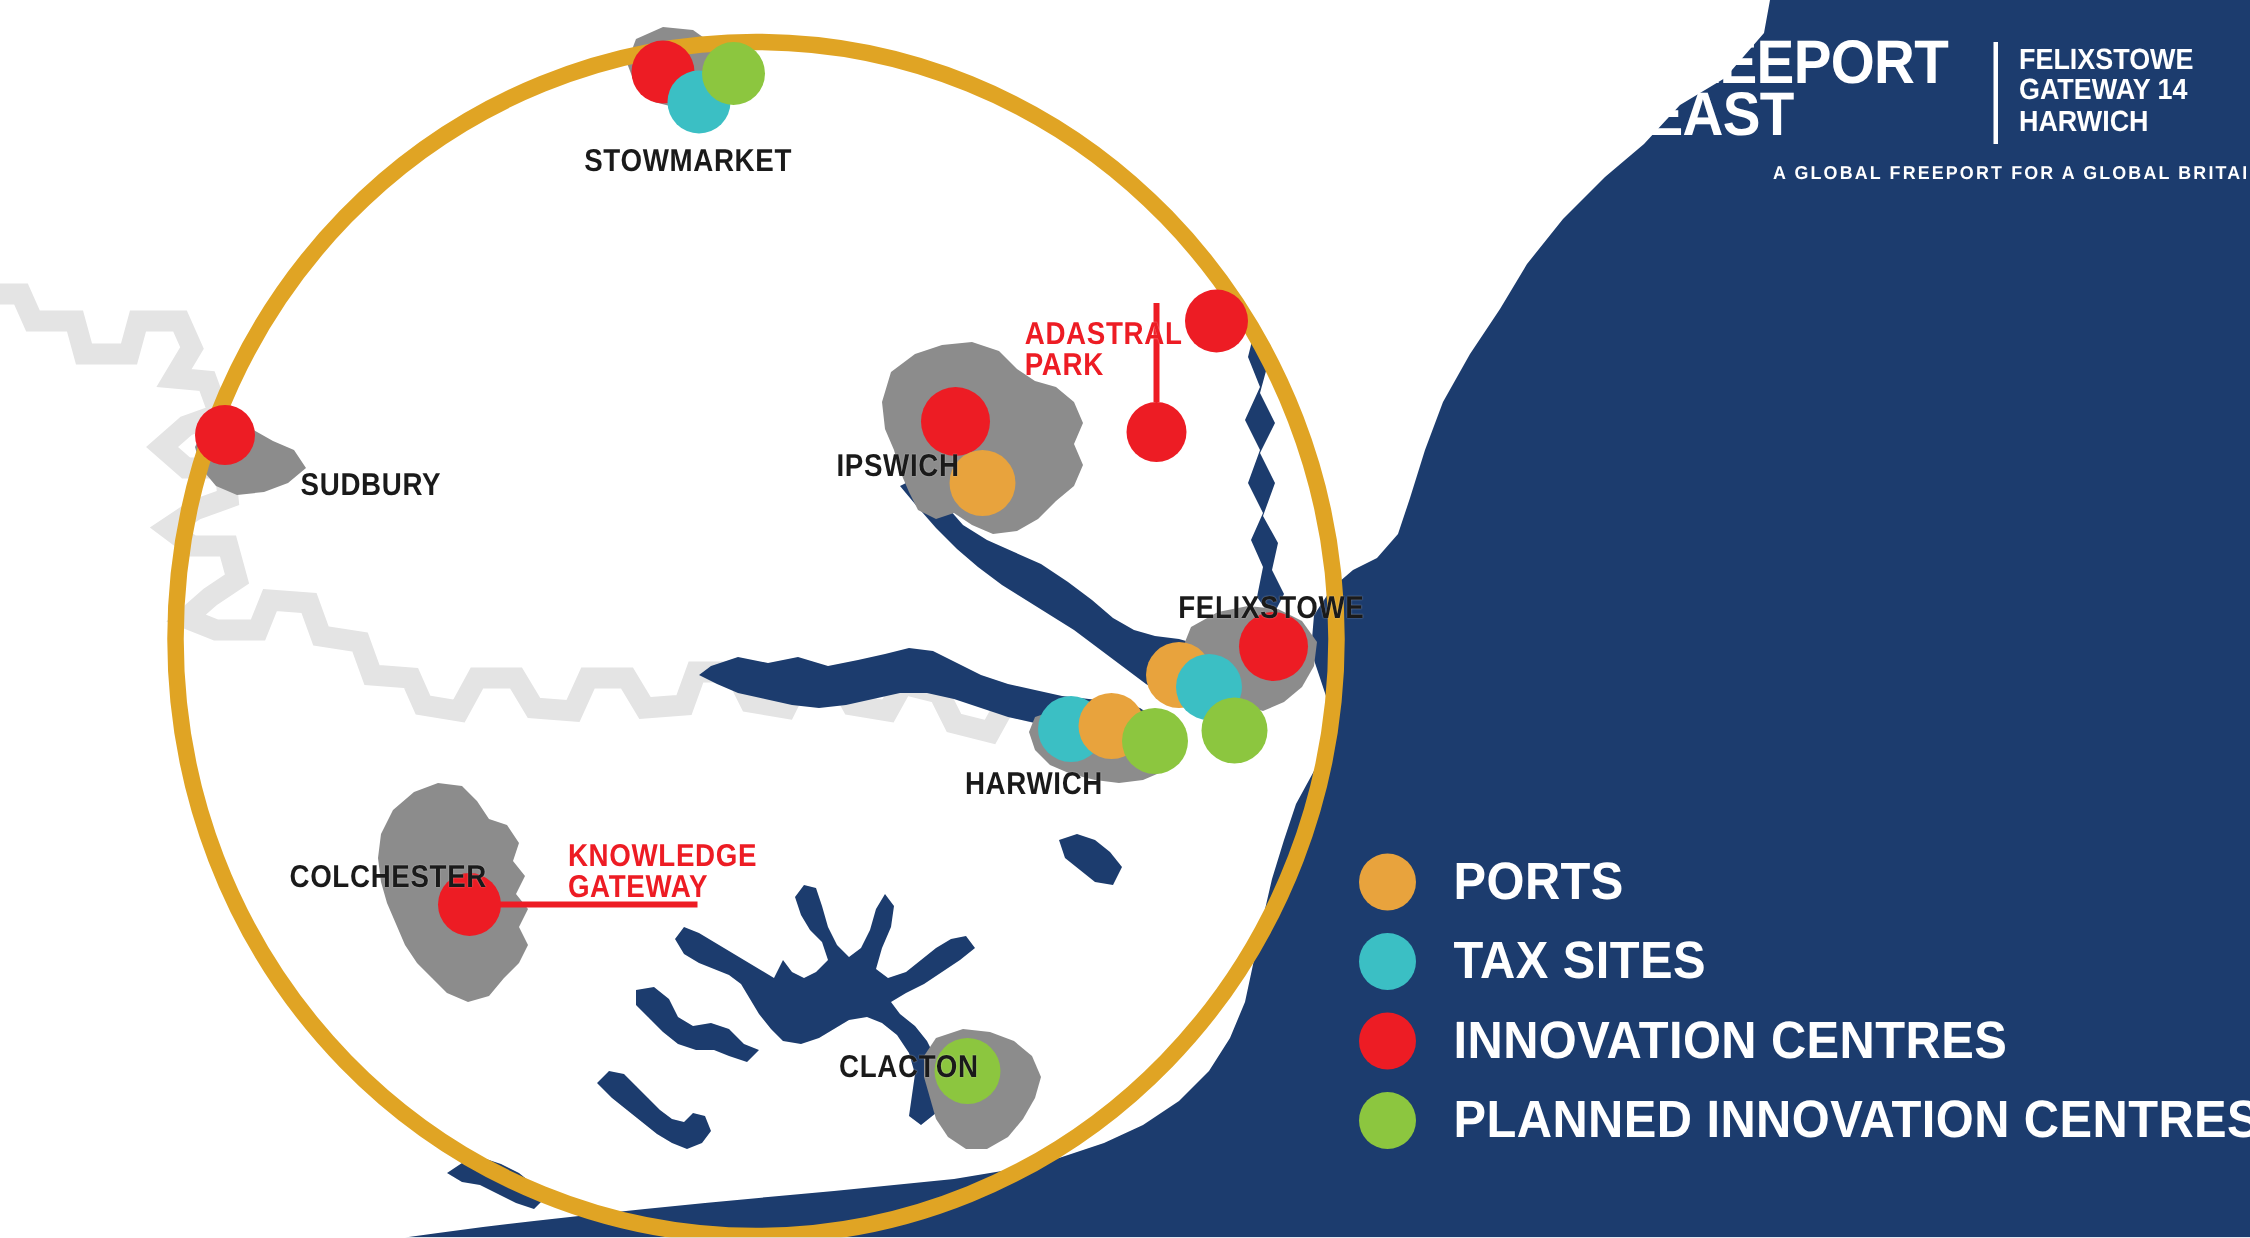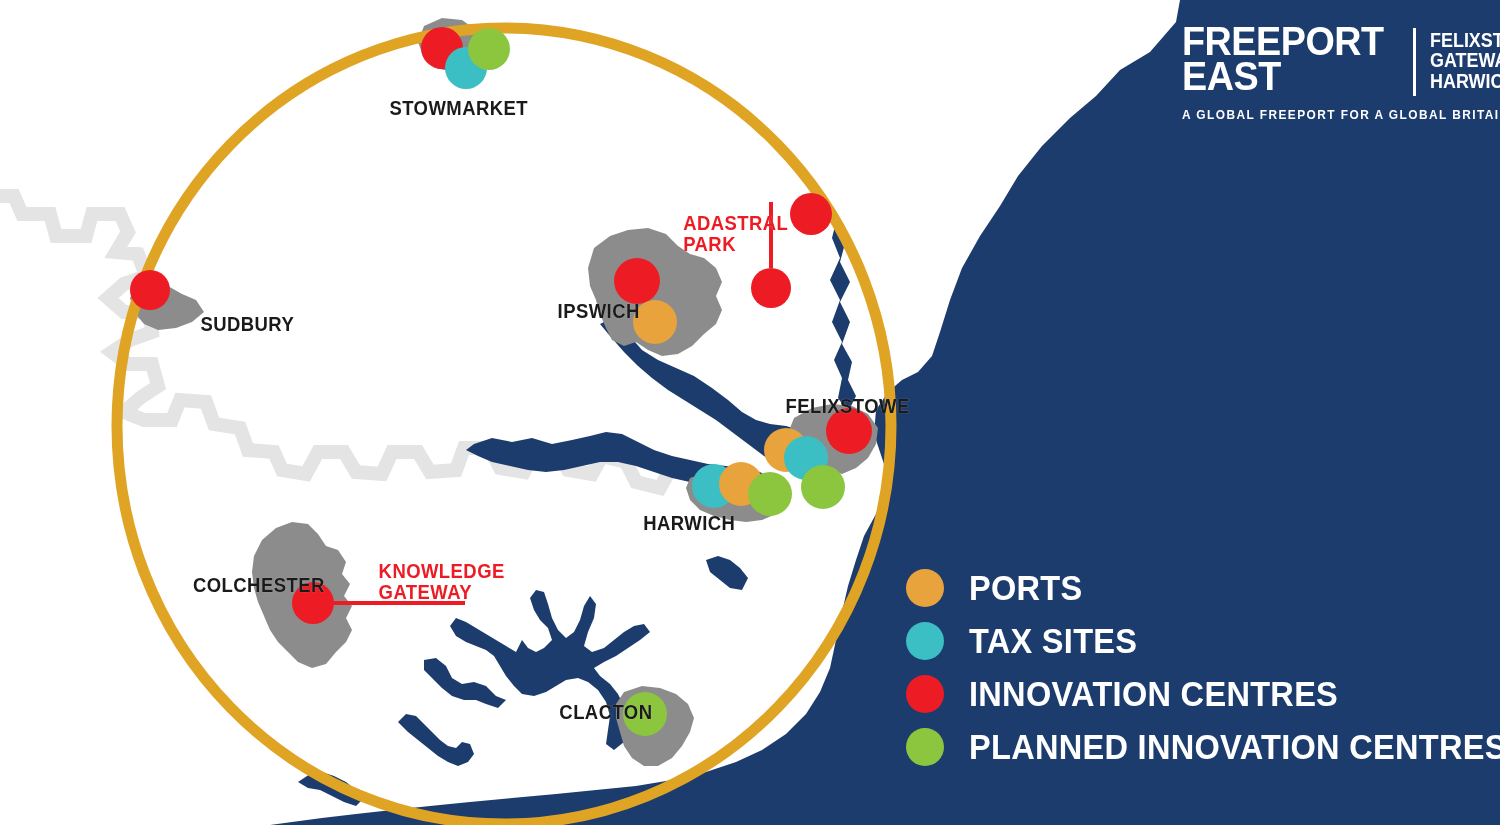--- a/index.html
+++ b/index.html
@@ -29,21 +29,21 @@
   .legend-dot{width:38px;height:38px;border-radius:50%;flex:0 0 auto;}
   .legend-text{
     margin-left:25px;color:#ffffff;font-weight:bold;
     font-size:35px;letter-spacing:0.3px;line-height:1;
     transform:scaleX(0.93);transform-origin:left center;
     white-space:nowrap;
   }
 
   
   #logo{position:absolute;left:1182px;top:24px;width:290px;}
-  #logo-main{display:flex;align-items:flex-start;}
+  #logo-main{display:flex;align-items:flex-start;justify-content:flex-end;}
   #logo-word{
     color:#fff;font-weight:bold;font-size:41px;line-height:0.86;
     letter-spacing:-0.5px;transform:scaleX(0.92);transform-origin:left top;
     white-space:pre-line;
   }
   #logo-rule{width:3px;background:#fff;height:68px;margin:4px 14px 0 12px;flex:0 0 auto;}
   #logo-sub{
     color:#fff;font-weight:bold;font-size:19.5px;line-height:1.04;
     letter-spacing:0px;transform:scaleX(0.92);transform-origin:left top;
     white-space:pre-line;padding-top:6px;

